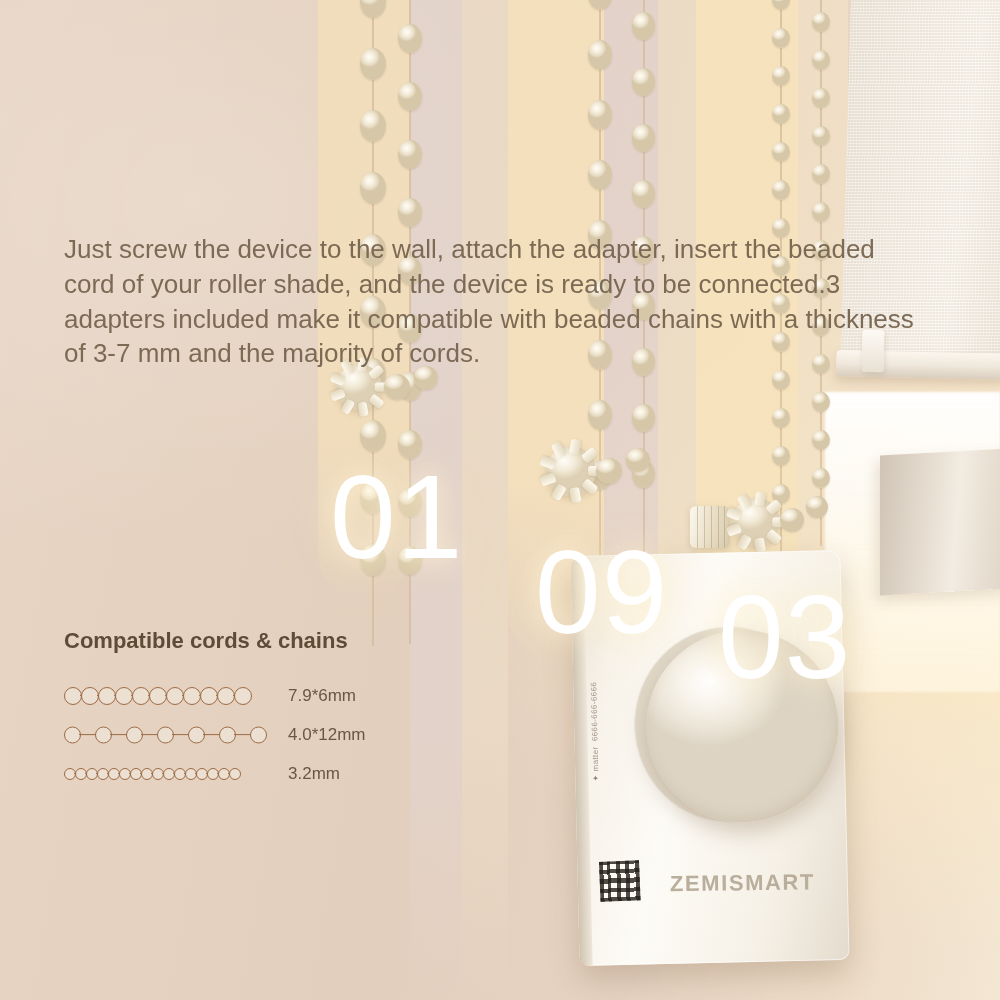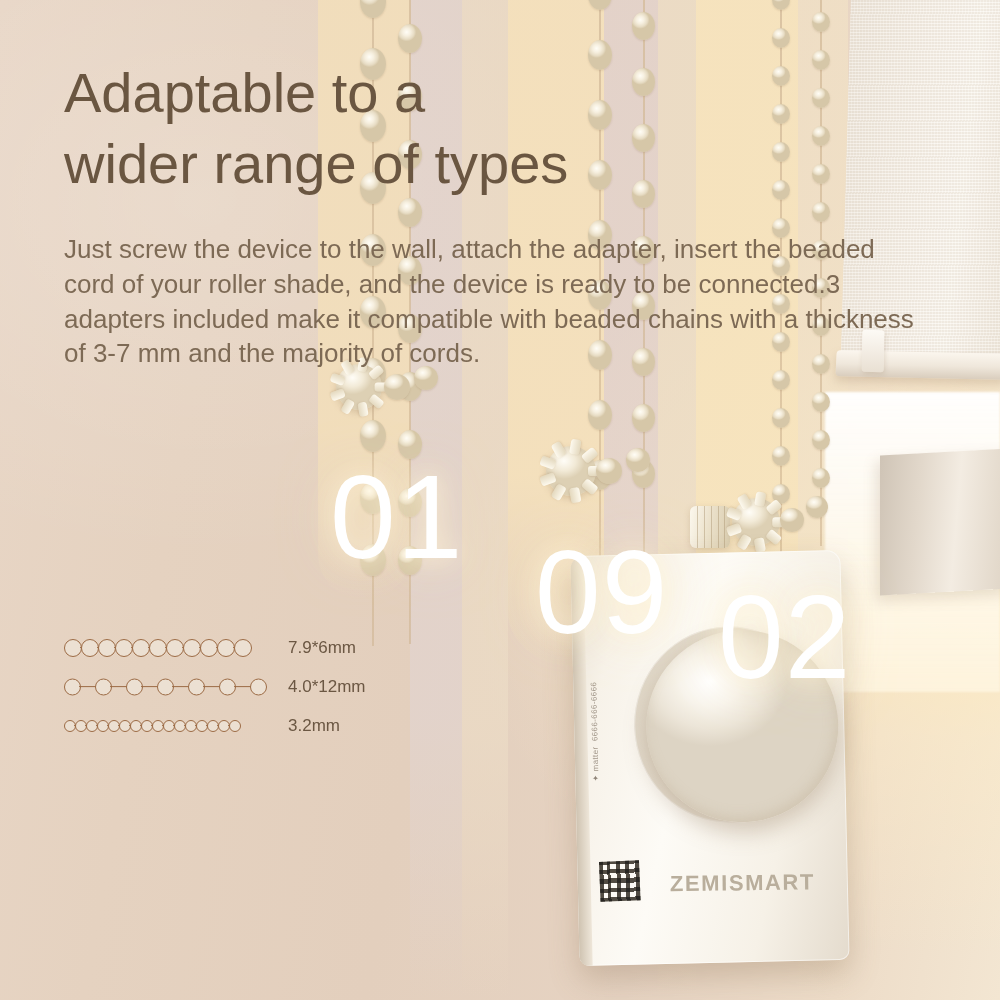--- a/index.html
+++ b/index.html
@@ -360,31 +360,28 @@
     <div class="qr"></div>
     <div class="matter-code">
       <span class="mstar">✦</span><span>matter</span>&nbsp;&nbsp;<span>6666-666-6666</span>
     </div>
     <div class="brand">ZEMISMART</div>
   </div>
 
   <div id="steps">
       <div class="step" style="left: 330px; top: 458px; font-size: 118px;">01</div>
       <div class="step" style="left: 535px; top: 533px; font-size: 118px;">09</div>
-      <div class="step" style="left: 718px; top: 578px; font-size: 118px;">02</div>
+      <div class="step" style="left: 718px; top: 578px; font-size: 118px;">03</div>
     </div>
 
-  <div class="headline">
-    <span>Adaptable to a</span>
-    <span>wider range of types</span>
-  </div>
 
   <div class="paragraph">Just screw the device to the wall, attach the adapter, insert the beaded cord of your roller shade, and the device is ready to be connected.3 adapters included make it compatible with beaded chains with a thickness of 3-7 mm and the majority of cords.</div>
 
   <div class="cords">
+    <div class="cords-title">Compatible cords &amp; chains</div>
     <div id="cord-rows">
         <div class="cord-row">
           <div class="cord-art">
             <div class="link" style="left: 0px; width: 16px; height: 16px; border-radius: 50%;"></div>
             <div class="connector" style="left: 16px; width: 3px;"></div>
             <div class="link" style="left: 17px; width: 16px; height: 16px; border-radius: 50%;"></div>
             <div class="connector" style="left: 33px; width: 3px;"></div>
             <div class="link" style="left: 34px; width: 16px; height: 16px; border-radius: 50%;"></div>
             <div class="connector" style="left: 50px; width: 3px;"></div>
             <div class="link" style="left: 51px; width: 16px; height: 16px; border-radius: 50%;"></div>

